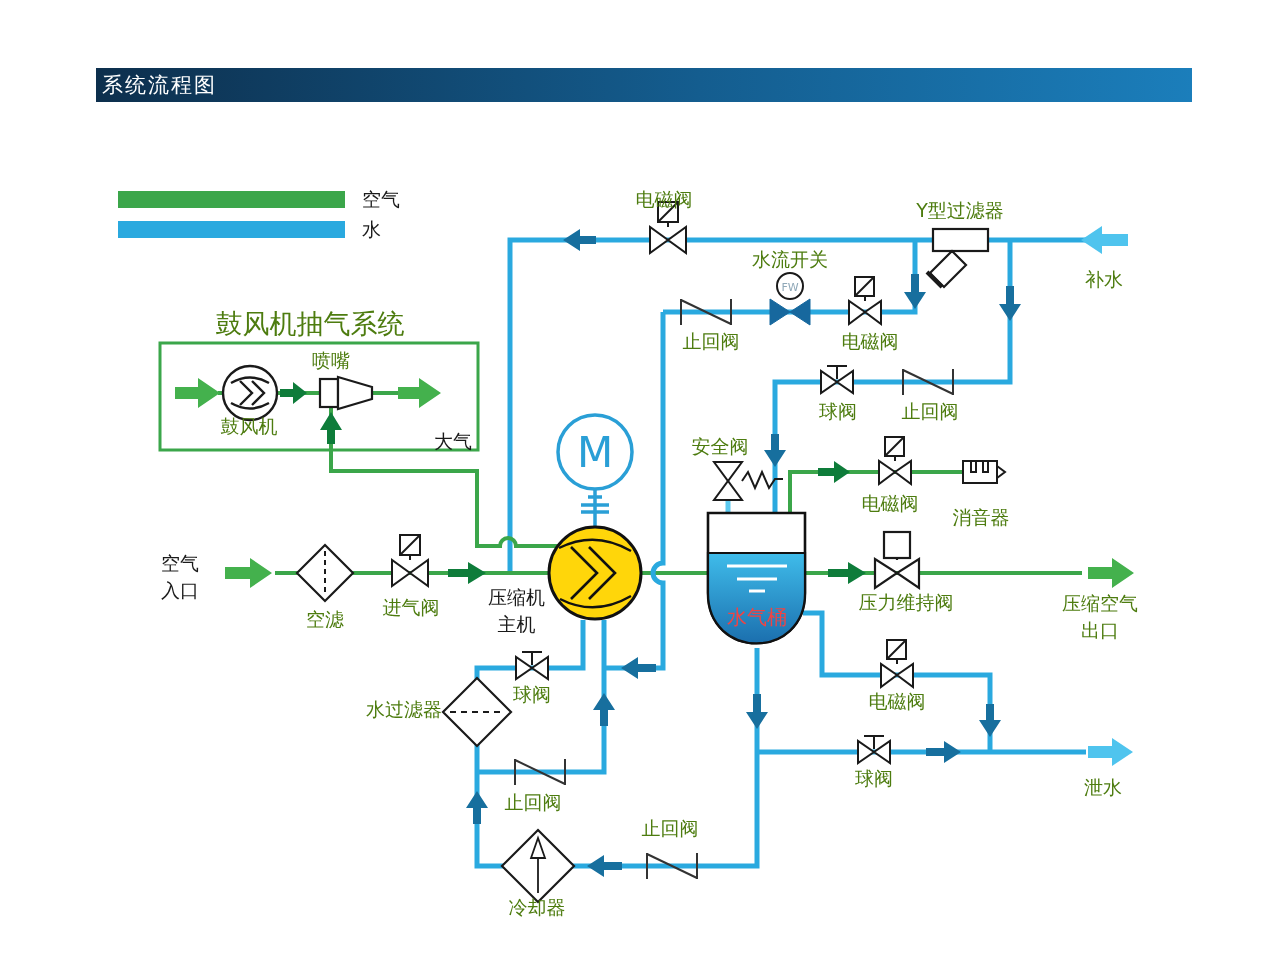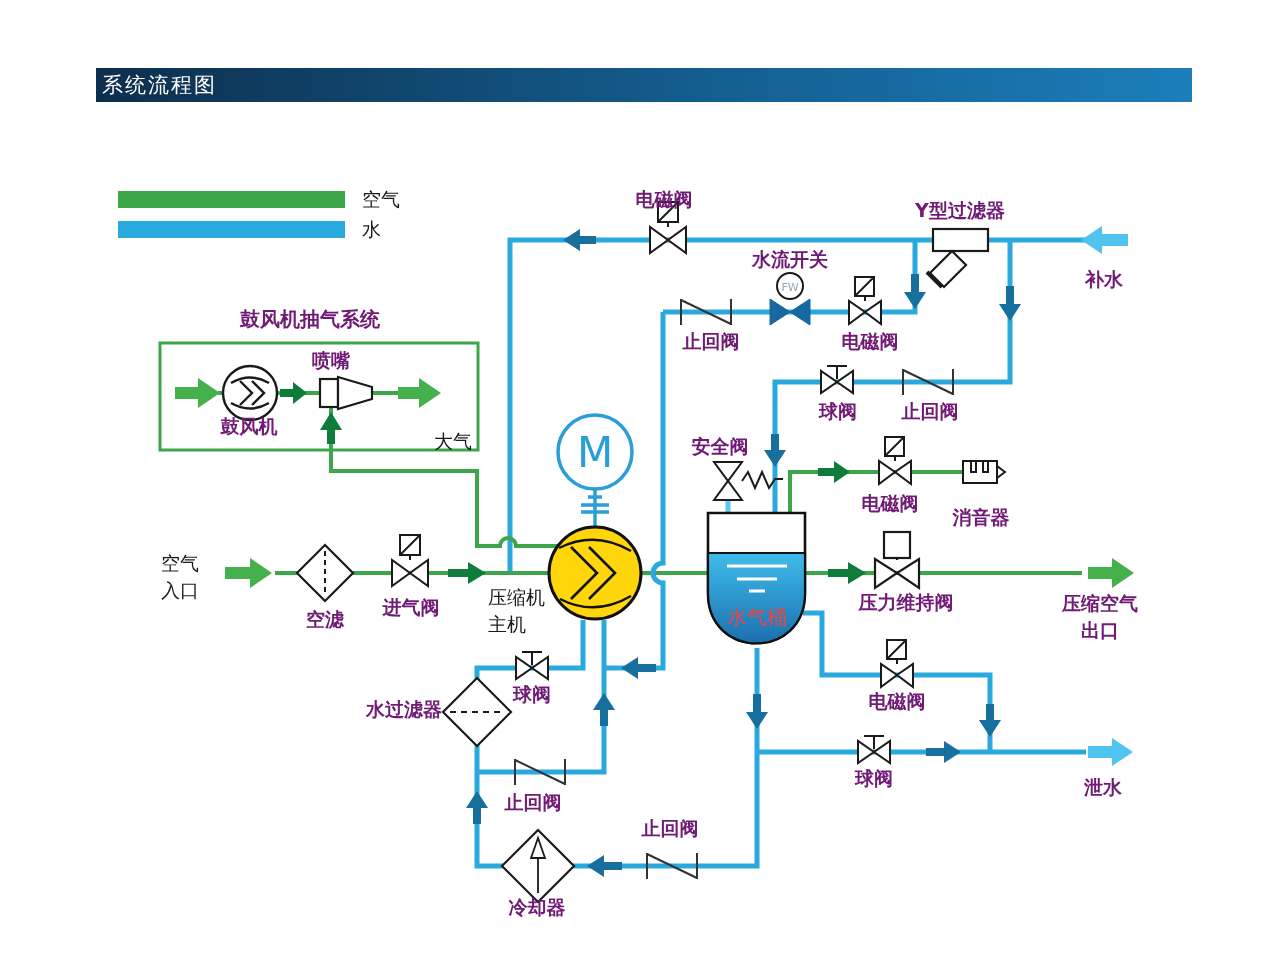--- a/index.html
+++ b/index.html
@@ -3,24 +3,24 @@
 <meta charset="utf-8">
 <style>
   html,body{margin:0;padding:0;background:#ffffff;}
   #stage{position:relative;width:1280px;height:960px;background:#ffffff;overflow:hidden;
          font-family:"DejaVu Sans",sans-serif;}
   #diagram-svg{position:absolute;left:0;top:0;}
   .hdr{position:absolute;left:96px;top:68px;width:1096px;height:34px;
        background:linear-gradient(90deg,#0d2f4d 0%,#145d8f 55%,#1b7ebb 100%);
        color:#ffffff;font-size:21px;font-weight:500;line-height:34px;padding-left:6px;
        box-sizing:border-box;letter-spacing:2px;}
-  .lbl{position:absolute;font-size:19px;color:#701a75;line-height:1.4;white-space:pre-line;
-       transform:translateX(-50%);text-align:center;font-weight:bold;}
+  .lbl{position:absolute;font-size:19px;color:#4d7c0f;line-height:1.4;white-space:pre-line;
+       transform:translateX(-50%);text-align:center;}
   .lbl-left{position:absolute;font-size:19px;color:#1a1a1a;line-height:1.4;white-space:pre-line;
-       text-align:left;}
+       text-align:center;}
   .lbl-white{position:absolute;font-size:20px;color:#ef4444;transform:translateX(-50%);
        text-align:center;}
   .legend-bar{position:absolute;width:227px;height:17px;}
   .legend-air-bar{left:118px;top:191px;background:#3BA64A;}
   .legend-water-bar{left:118px;top:221px;background:#2AA9DF;}
 </style>
 </head>
 <body>
 
 <div id="stage">
@@ -250,21 +250,21 @@
 
 <div class="hdr">
   <span>系统流程图</span>
 </div>
 
 <div class="legend-bar legend-air-bar"></div>
 <div class="legend-bar legend-water-bar"></div>
 <div class="lbl-left" style="left:362px;top:186px;">空气</div>
 <div class="lbl-left" style="left:362px;top:216px;">水</div>
 
-<div class="lbl" style="left:310px;top:305px;font-size:20px;">鼓风机抽气系统</div>
+<div class="lbl" style="left:310px;top:305px;font-size:27px;">鼓风机抽气系统</div>
 <div class="lbl" style="left:331px;top:347px;">喷嘴</div>
 <div class="lbl" style="left:249px;top:413px;">鼓风机</div>
 <div class="lbl-left" style="left:434px;top:380px;margin-top:48px;">大气</div>
 
 <div class="lbl-left" style="left:161px;top:550px;">空气
 入口</div>
 <div class="lbl" style="left:325px;top:606px;">空滤</div>
 <div class="lbl" style="left:411px;top:594px;">进气阀</div>
 <div class="lbl-left" style="left:488px;top:584px;">压缩机
 主机</div>

